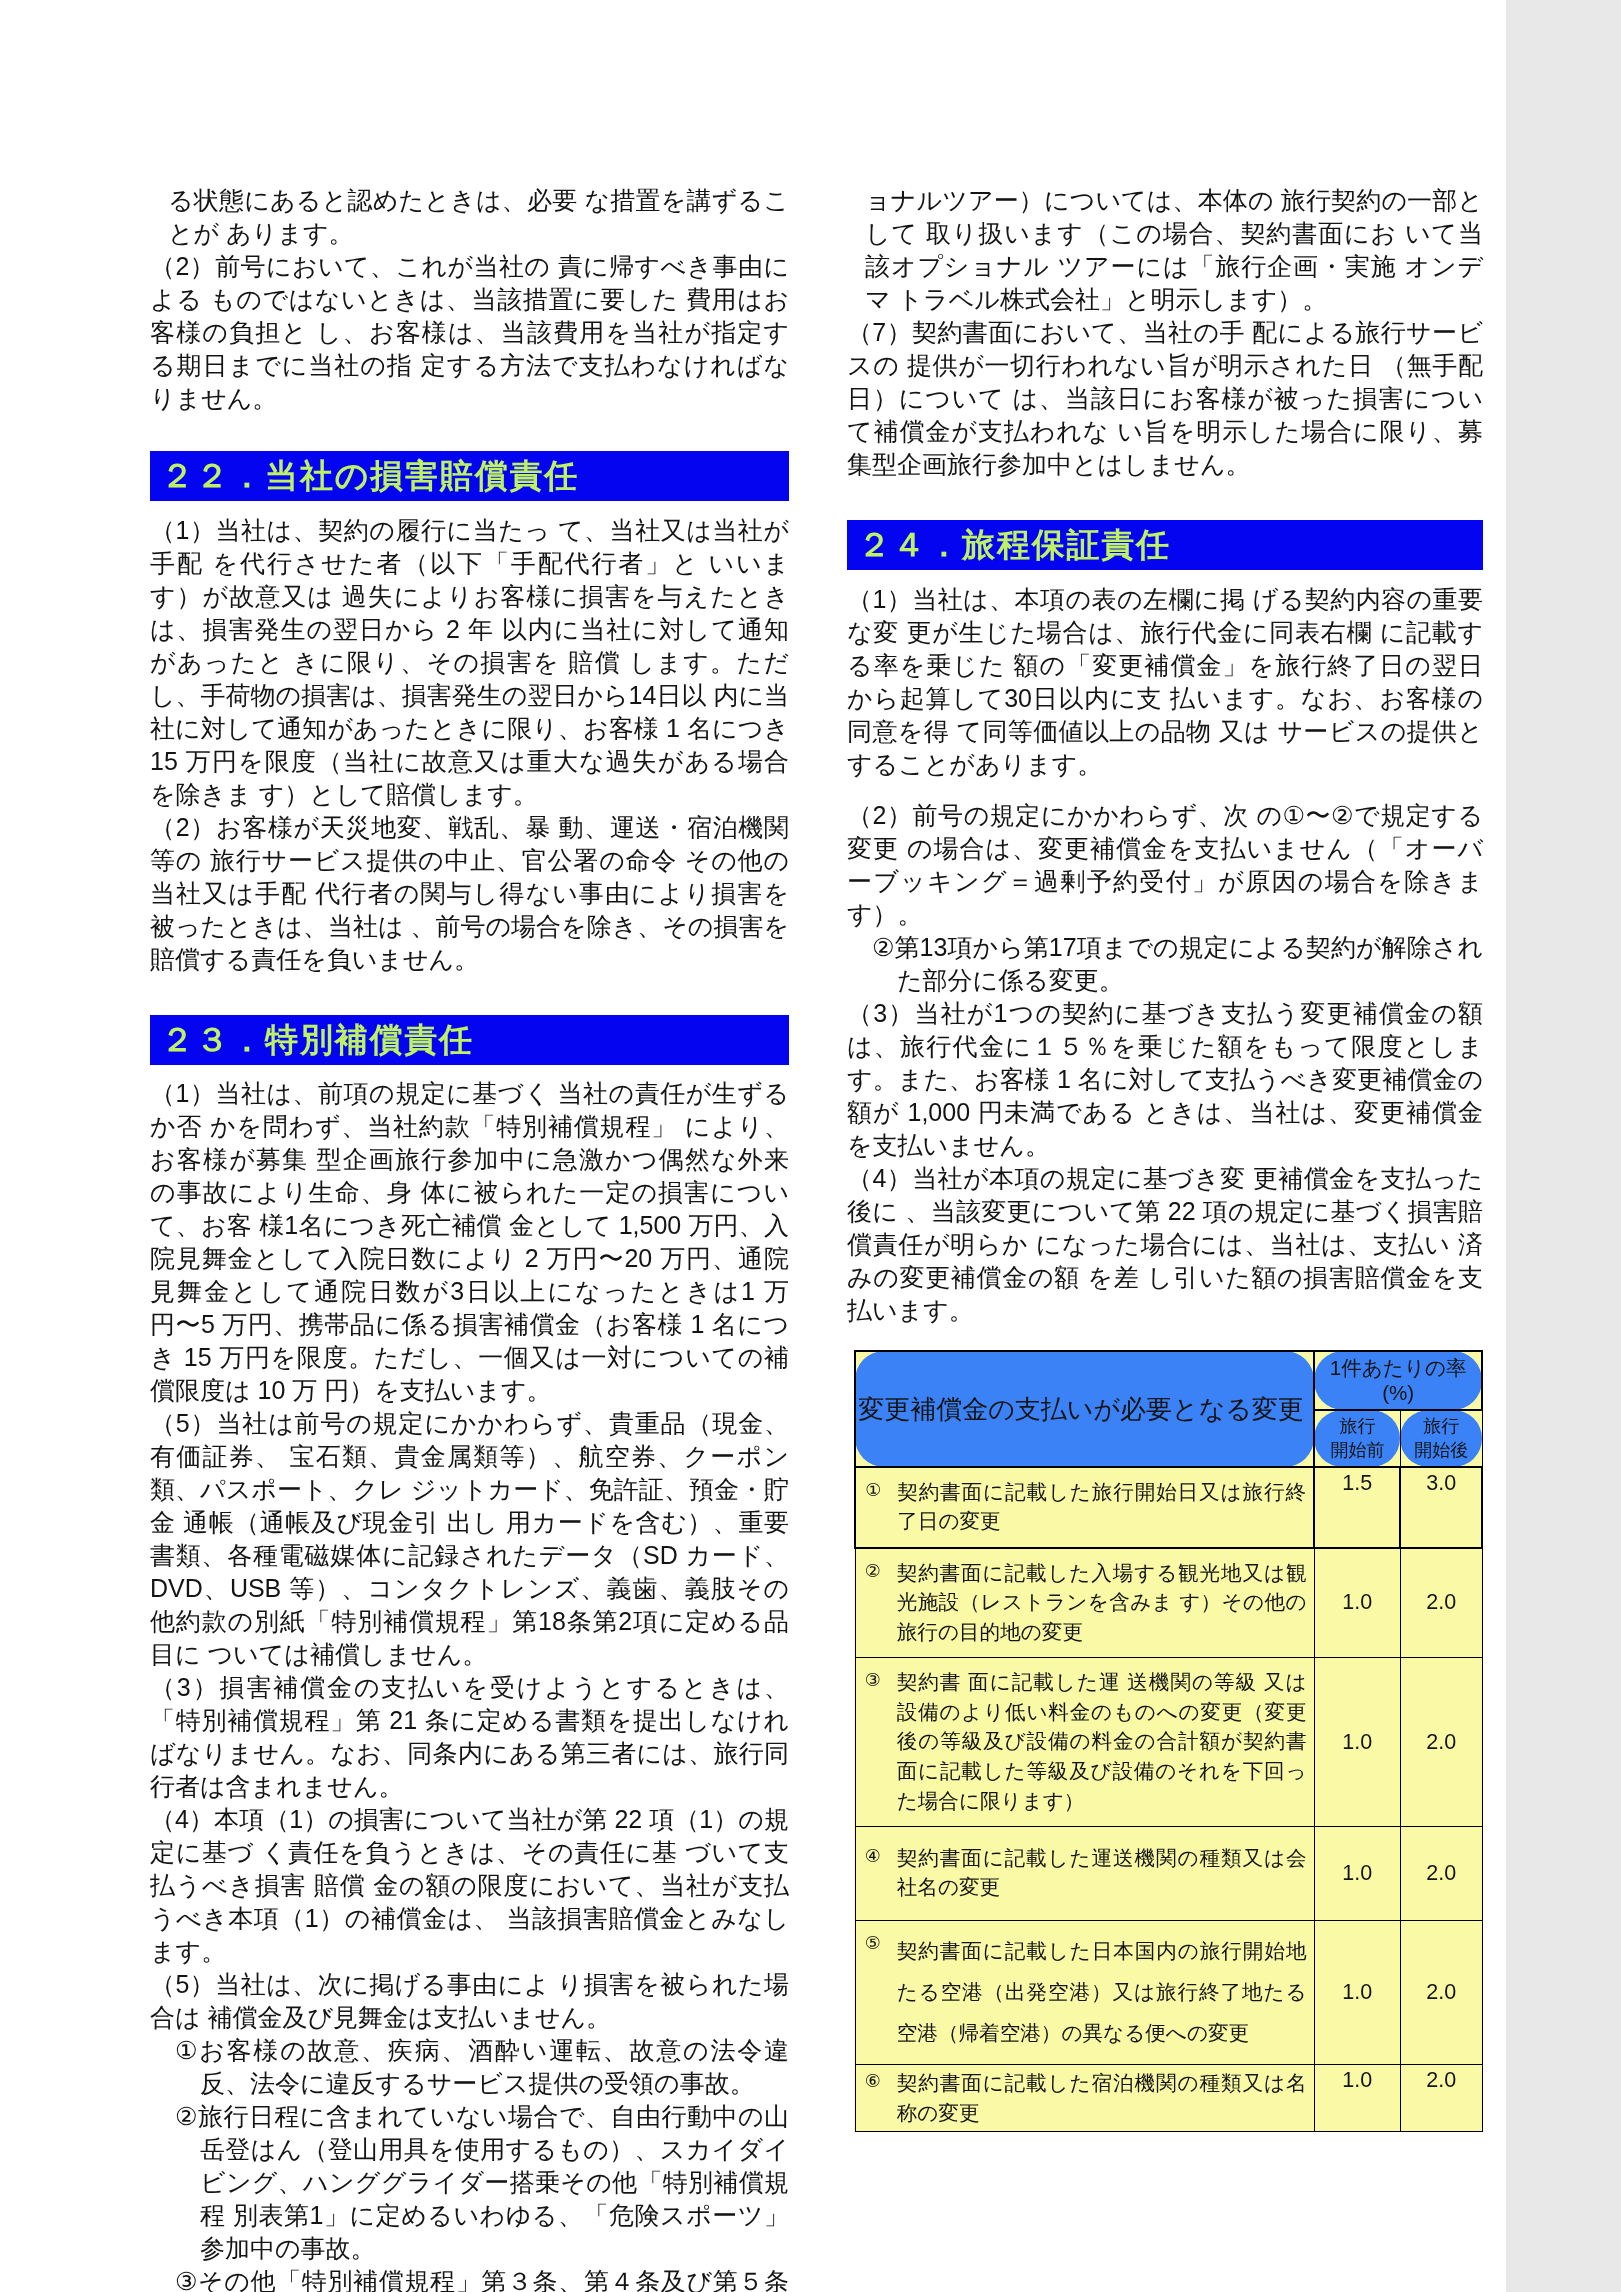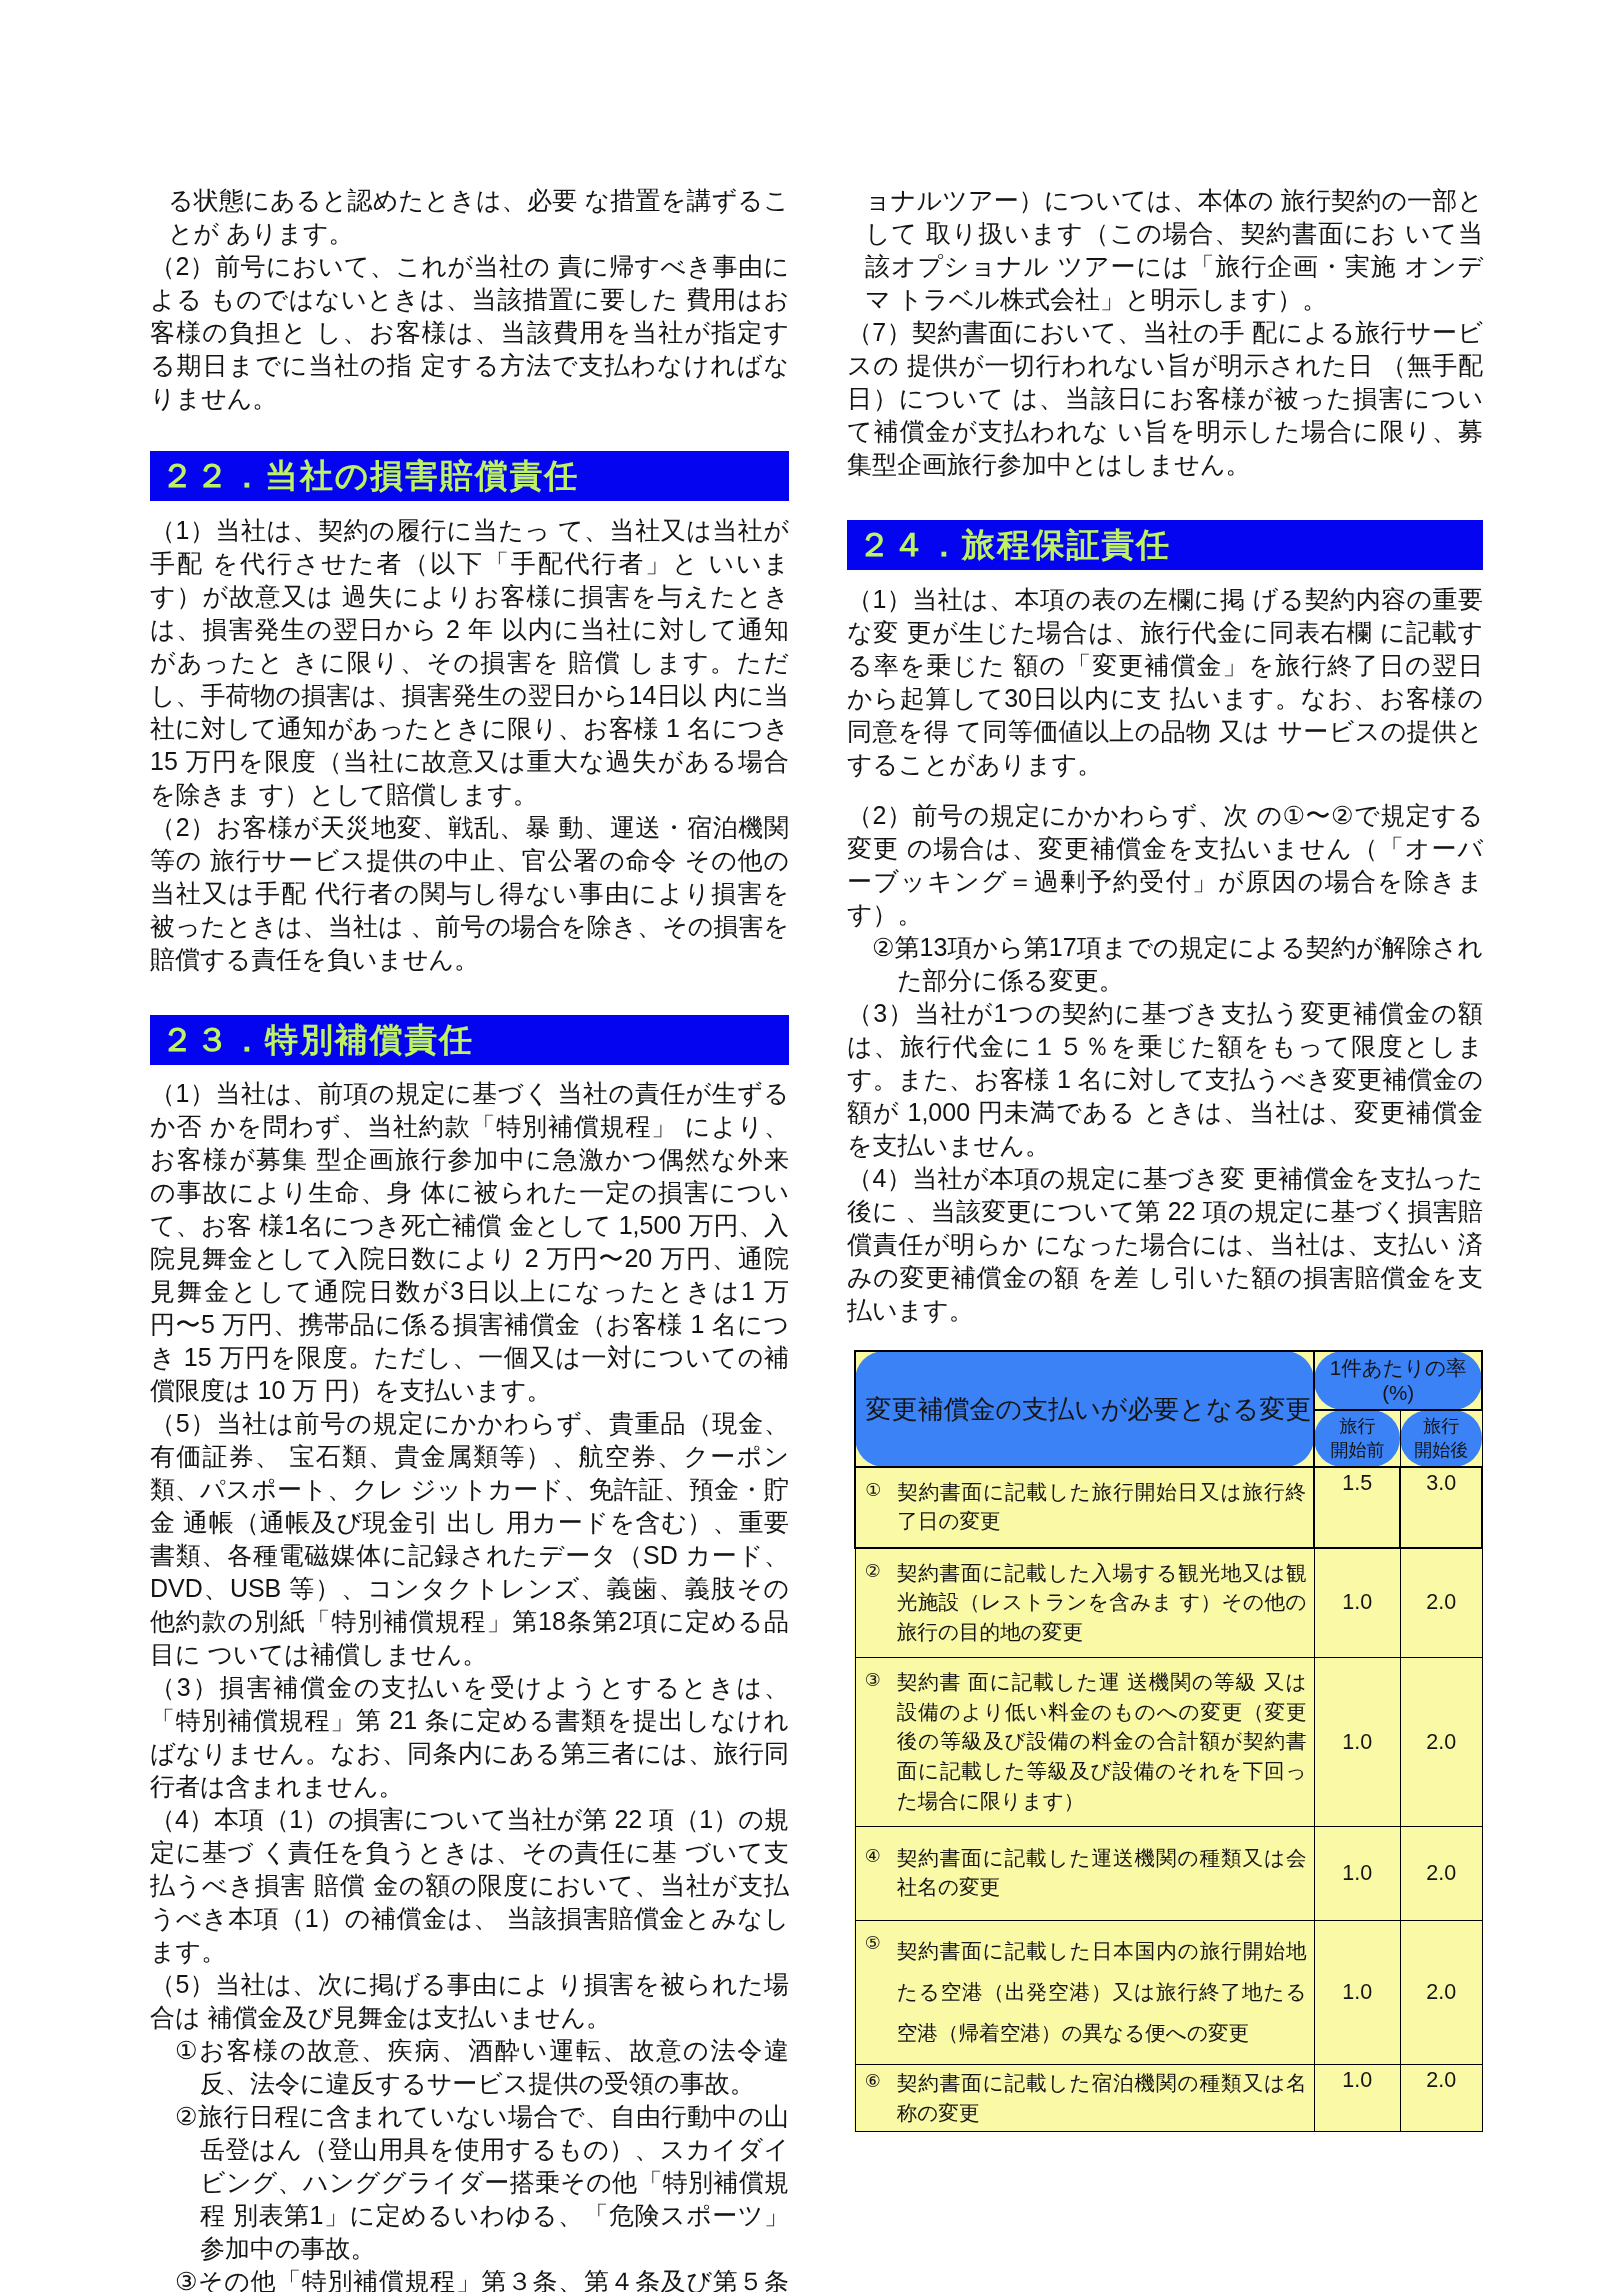--- a/index.html
+++ b/index.html
@@ -1,18 +1,18 @@
 <!DOCTYPE html>
 <html style="font-size:14.3px"><head>
 <meta charset="utf-8">
 <style>
   html,body{margin:0;padding:0;background:#e8e8e8;}
   .page{
     position:relative;
-    width:1621px;height:2293px;
+    width:1506px;height:2293px;
     background:#ffffff;
     overflow:hidden;
     font-family:"Liberation Sans","DejaVu Sans",sans-serif;
     color:#141414;
   }
   .col{position:absolute;top:184px;}
   .col-left{left:150px;width:639px;}
   .col-right{left:847px;width:636px;}
   .para{
     font-size:25px;line-height:33px;
@@ -46,21 +46,21 @@
     table-layout:fixed;
     background:#faf9a5;
   }
   .comp-table td{
     border:1.8px solid #000;
     vertical-align:middle;
   }
   .comp-table tr.outer td{border-width:2.7px;}
   .head-bg{background:#3b82f6;border-radius:29px;}
   .desc-head{
-    text-align:right;font-size:26px;line-height:32px;padding:2px;margin-top:44px;
+    text-align:left;font-size:26px;line-height:32px;padding:2px;margin-top:44px;
   }
   .rate-head{
     text-align:center;font-size:20.6px;line-height:25px;padding:3.6px 1.8px;
   }
   .sub-head{
     text-align:center;font-size:18px;line-height:24px;padding:3.6px 1.8px;
     white-space:pre-line;
   }
   .desc-cell{padding:9px 7.2px 10.7px 9px;vertical-align:top;}
   .desc-flex{display:flex;align-items:flex-start;}

